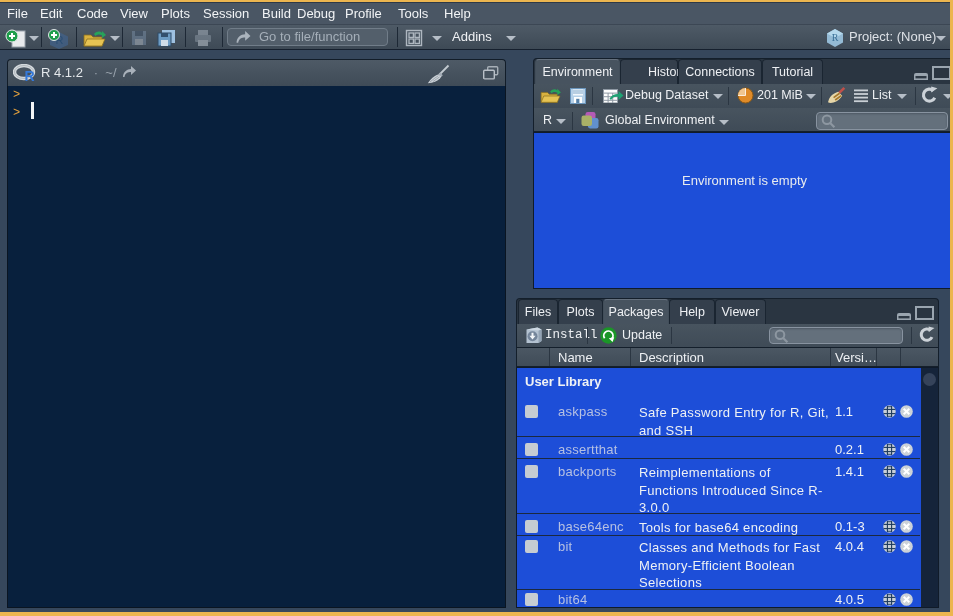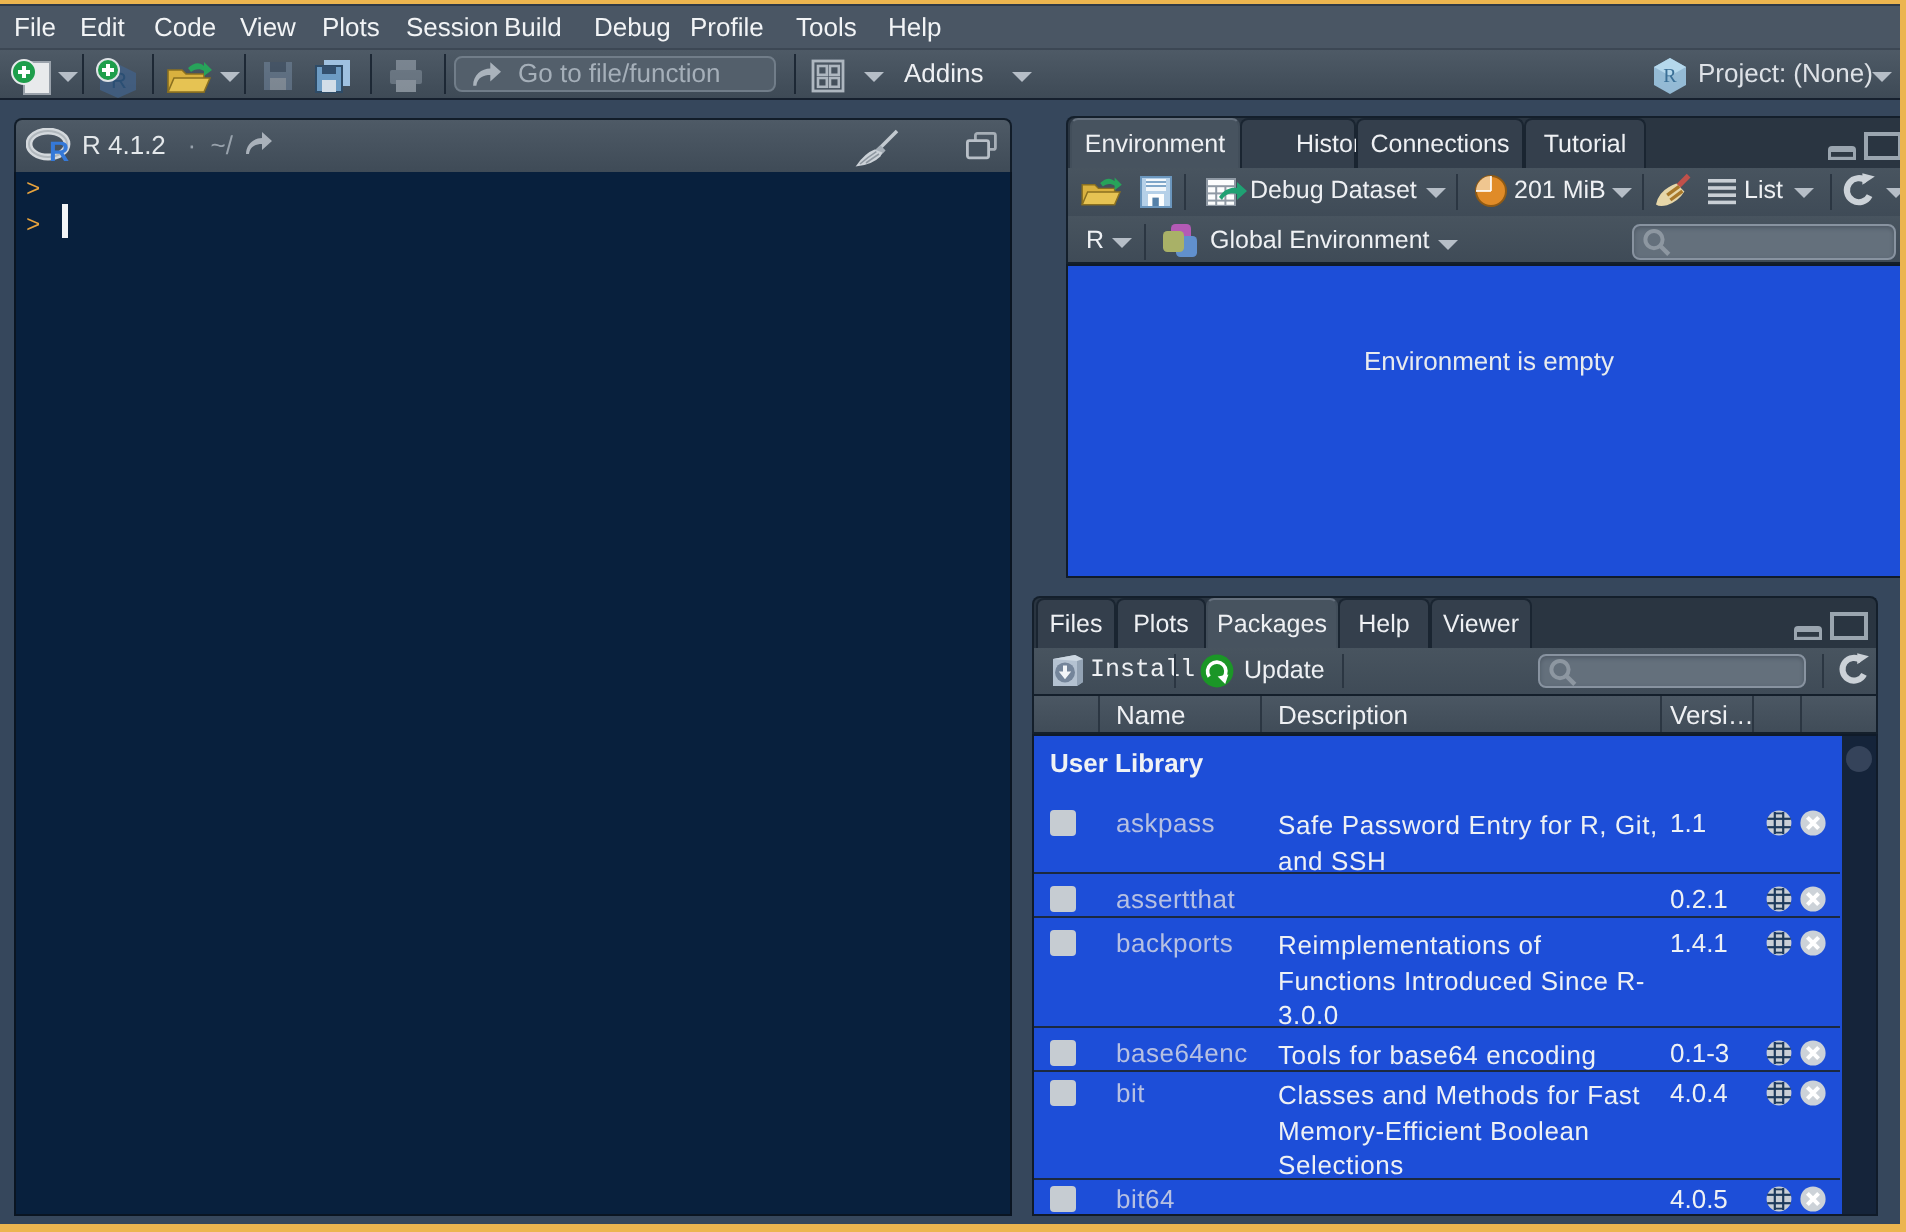--- a/index.html
+++ b/index.html
@@ -64,21 +64,21 @@
 </svg>
 <div id="win">
 
   <div id="menubar">
     <span style="left:7px">File</span>
     <span style="left:40px">Edit</span>
     <span style="left:77px">Code</span>
     <span style="left:120px">View</span>
     <span style="left:161px">Plots</span>
     <span style="left:203px">Session</span>
-    <span style="left:252px">Build</span>
+    <span style="left:262px">Build</span>
     <span style="left:297px">Debug</span>
     <span style="left:345px">Profile</span>
     <span style="left:398px">Tools</span>
     <span style="left:444px">Help</span>
   </div>
 
   <div id="toolbar">
 
     <svg class="abs" style="left:5px;top:4px" width="26" height="20" viewBox="0 0 26 20">
       <rect x="7" y="2" width="13" height="16" fill="#e8eaec" stroke="#9aa2ab" stroke-width="1"></rect>

